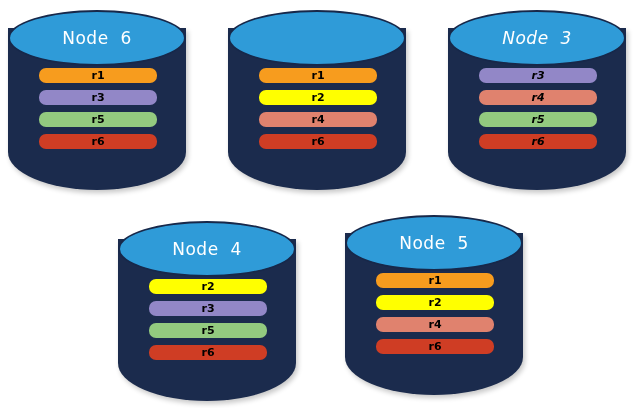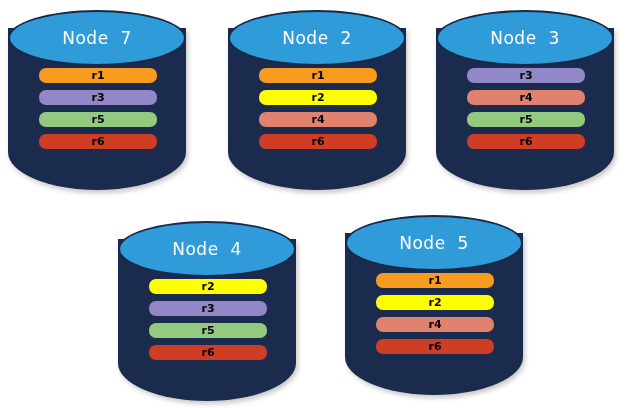--- a/index.html
+++ b/index.html
@@ -99,56 +99,55 @@
     line-height: 1;
   }
 </style>
 </head>
 <body>
 
 <div id="canvas" style="background: rgb(255, 255, 255);">
     <div class="node" style="left: 8px; top: 10px;">
       <div class="node-body" style="background: rgb(27, 43, 77);"></div>
       <div class="node-top" style="background: rgb(47, 155, 216);"></div>
-      <div class="node-label" style="color: rgb(255, 255, 255);">Node  7</div>
+      <div class="node-label" style="color: rgb(255, 255, 255);">Node  6</div>
       <div class="replica-list">
         <div class="replica-bar" style="background: rgb(247, 156, 30);">
           <span class="replica-label" style="color: rgb(0, 0, 0);">r1</span>
         </div>
         <div class="replica-bar" style="background: rgb(146, 135, 199);">
           <span class="replica-label" style="color: rgb(0, 0, 0);">r3</span>
         </div>
         <div class="replica-bar" style="background: rgb(147, 202, 127);">
           <span class="replica-label" style="color: rgb(0, 0, 0);">r5</span>
         </div>
         <div class="replica-bar" style="background: rgb(207, 61, 36);">
           <span class="replica-label" style="color: rgb(0, 0, 0);">r6</span>
         </div>
       </div>
     </div>
     <div class="node" style="left: 228px; top: 10px;">
       <div class="node-body" style="background: rgb(27, 43, 77);"></div>
       <div class="node-top" style="background: rgb(47, 155, 216);"></div>
-      <div class="node-label" style="color: rgb(255, 255, 255);">Node  2</div>
       <div class="replica-list">
         <div class="replica-bar" style="background: rgb(247, 156, 30);">
           <span class="replica-label" style="color: rgb(0, 0, 0);">r1</span>
         </div>
         <div class="replica-bar" style="background: rgb(255, 255, 0);">
           <span class="replica-label" style="color: rgb(0, 0, 0);">r2</span>
         </div>
         <div class="replica-bar" style="background: rgb(224, 130, 110);">
           <span class="replica-label" style="color: rgb(0, 0, 0);">r4</span>
         </div>
         <div class="replica-bar" style="background: rgb(207, 61, 36);">
           <span class="replica-label" style="color: rgb(0, 0, 0);">r6</span>
         </div>
       </div>
     </div>
-    <div class="node" style="left: 436px; top: 10px;">
+    <div class="node" style="left: 448px; top: 10px; font-style: italic;">
       <div class="node-body" style="background: rgb(27, 43, 77);"></div>
       <div class="node-top" style="background: rgb(47, 155, 216);"></div>
       <div class="node-label" style="color: rgb(255, 255, 255);">Node  3</div>
       <div class="replica-list">
         <div class="replica-bar" style="background: rgb(146, 135, 199);">
           <span class="replica-label" style="color: rgb(0, 0, 0);">r3</span>
         </div>
         <div class="replica-bar" style="background: rgb(224, 130, 110);">
           <span class="replica-label" style="color: rgb(0, 0, 0);">r4</span>
         </div>

